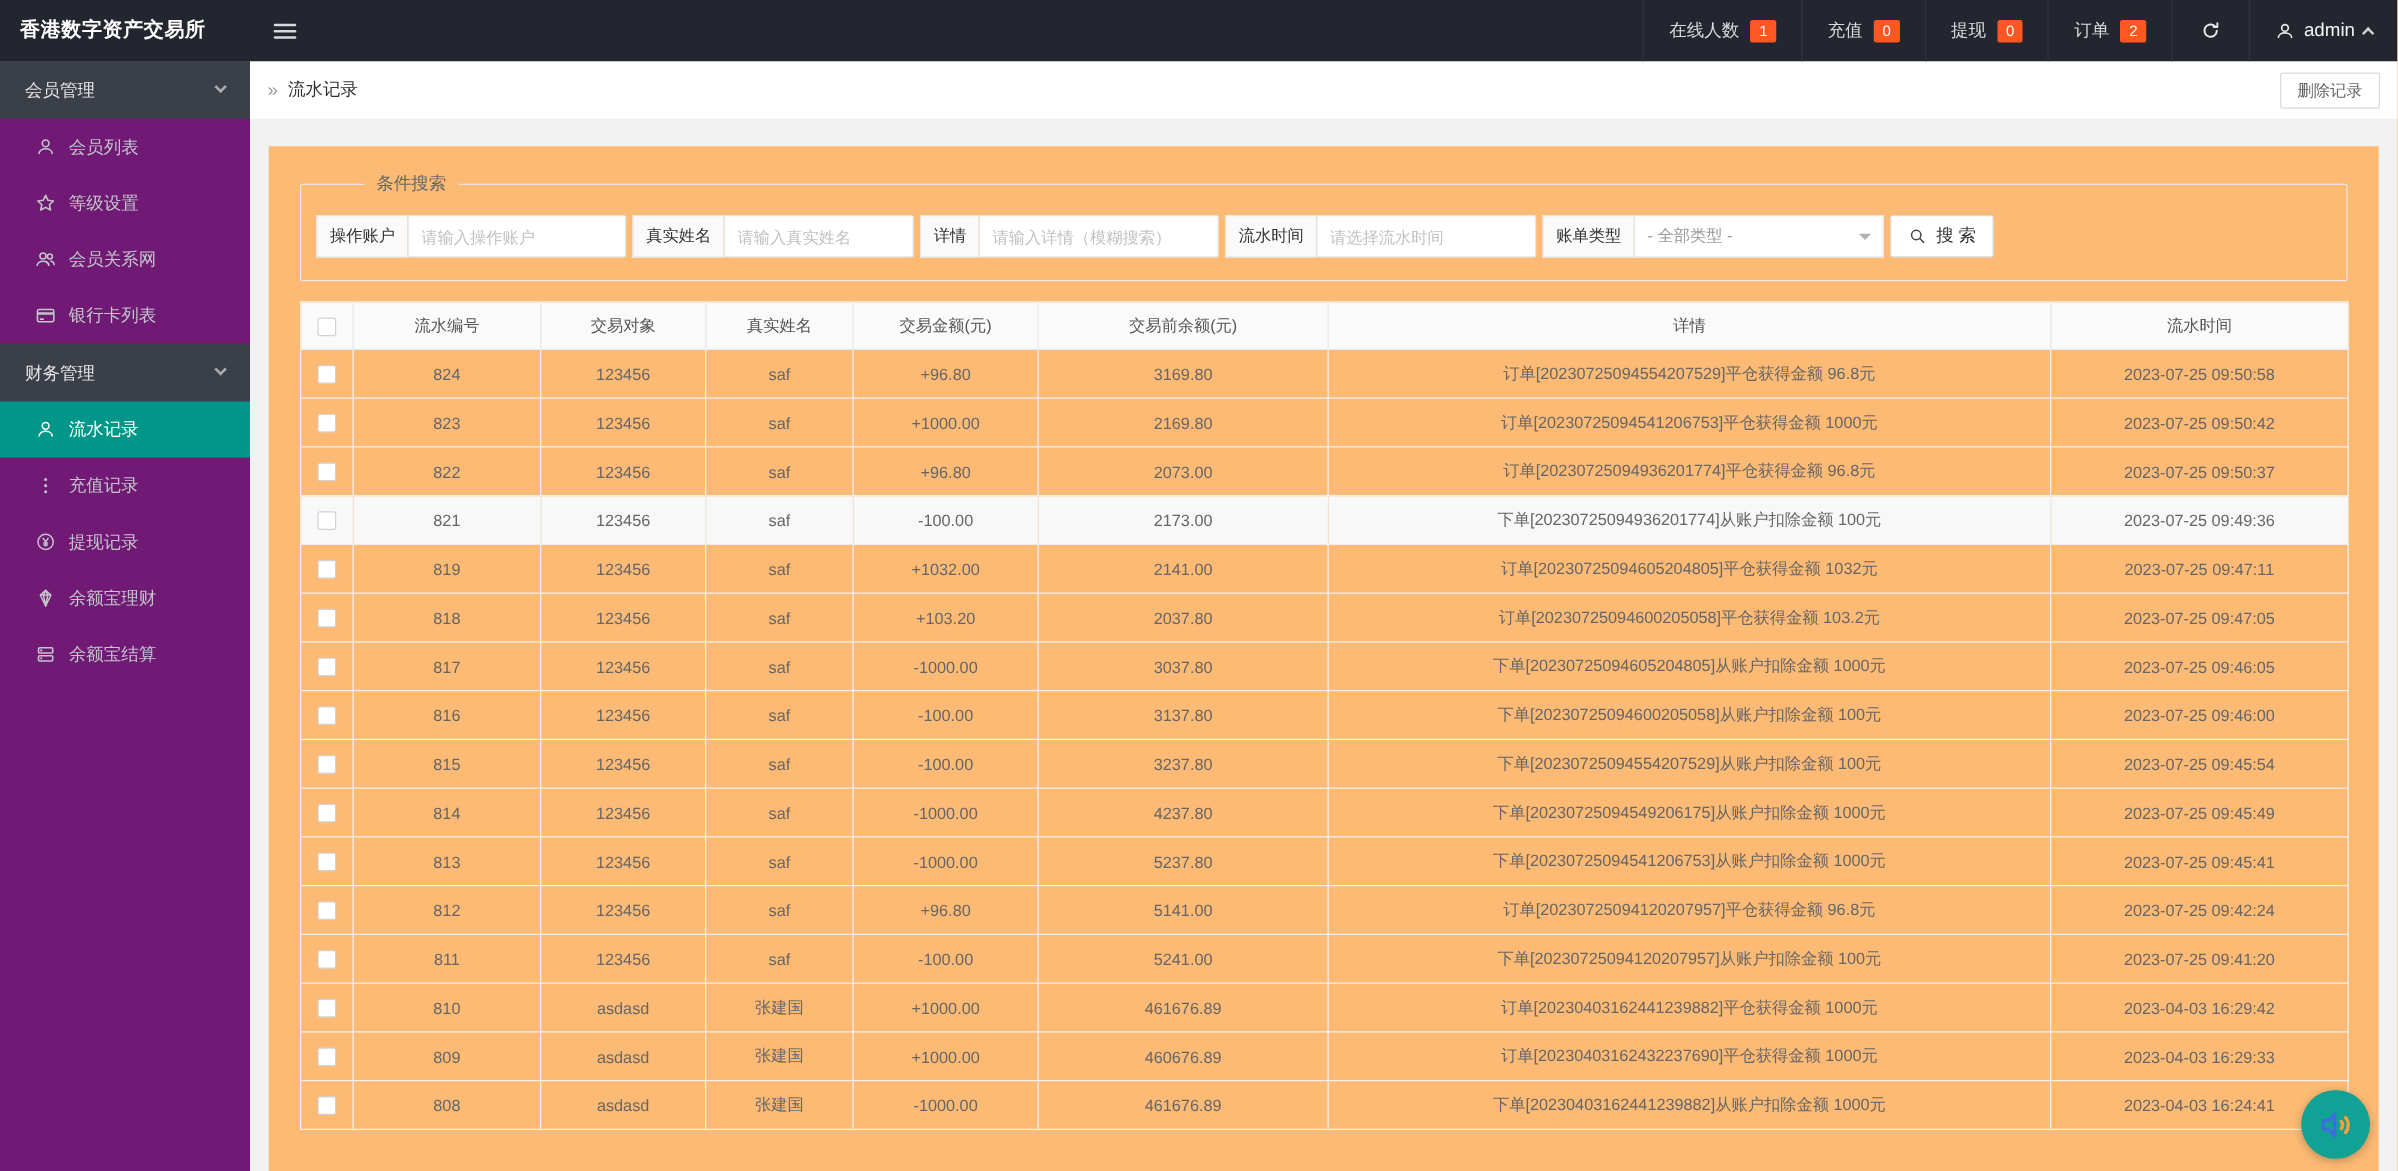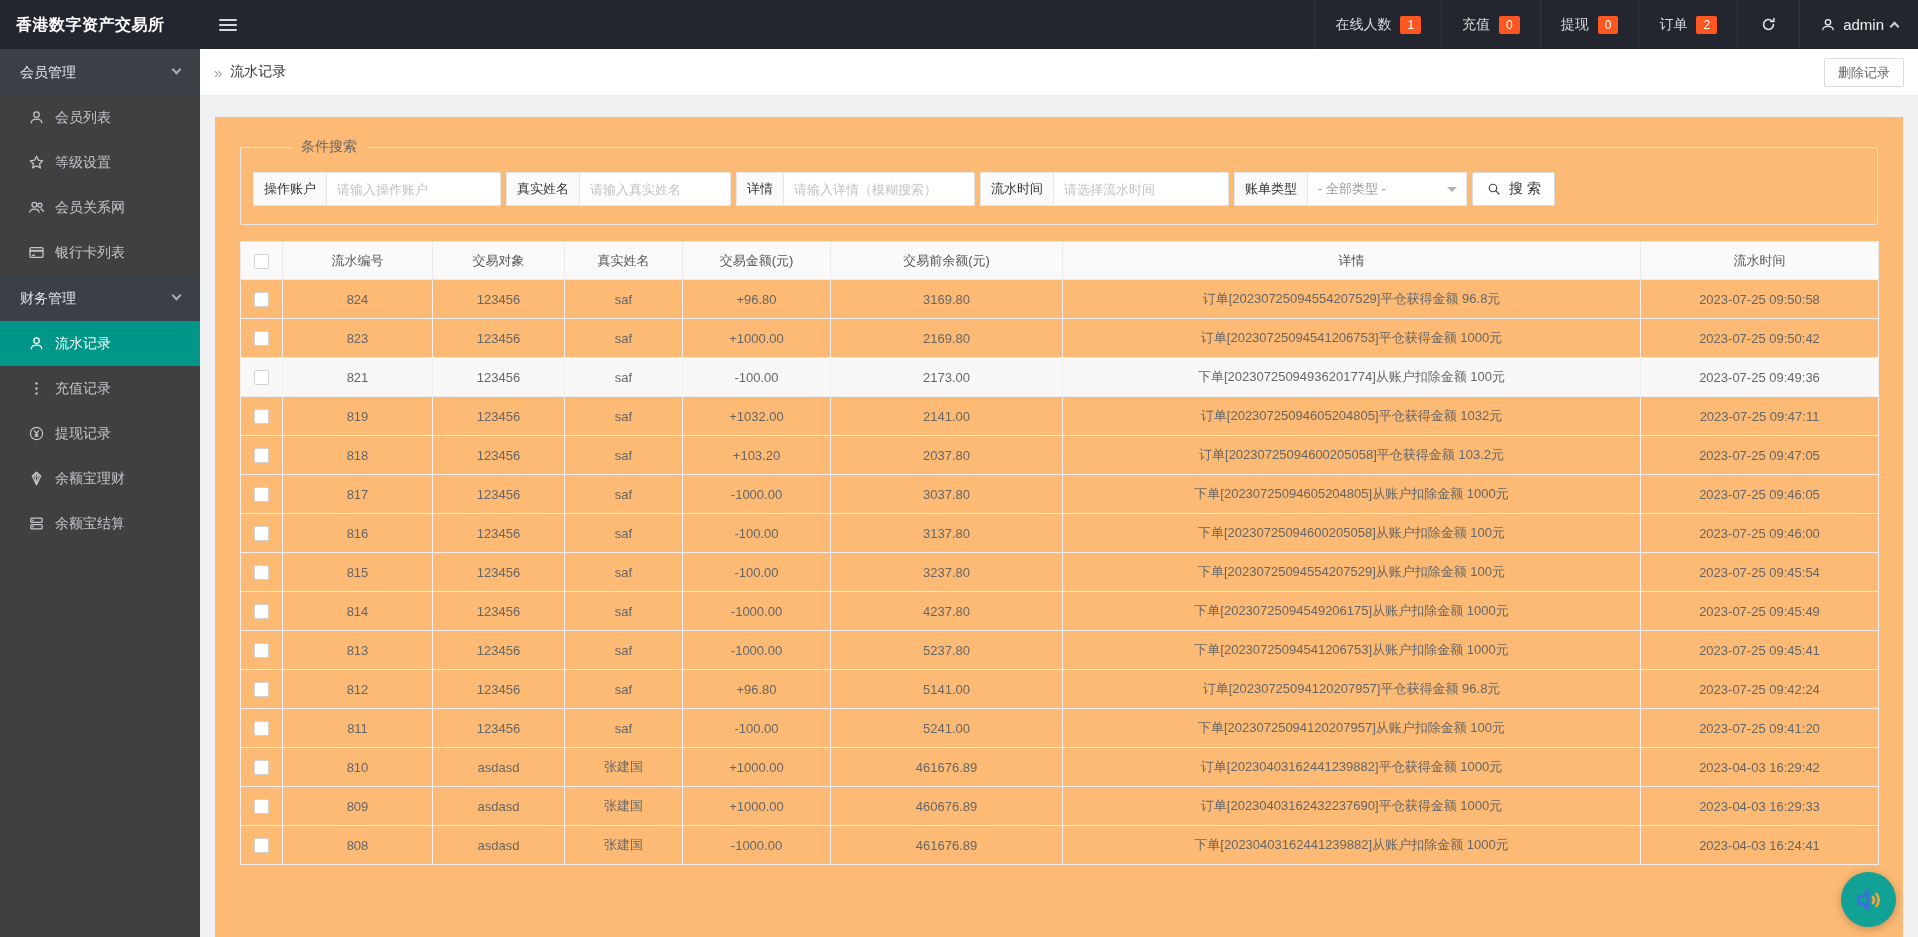--- a/index.html
+++ b/index.html
@@ -18,21 +18,21 @@
   .topmenu { display:flex; align-items:stretch; }
   .nav-item { padding:0 24px; line-height:49px; font-size:15px; color:#c9cbd1; cursor:pointer; white-space:nowrap; }
   .nav-item.active { background:#009688; color:#fff; }
   .top-right { margin-left:auto; display:flex; align-items:stretch; }
   .stat { display:flex; align-items:center; padding:0 20px; color:#d9dadd; font-size:14px; border-left:1px solid #31343d; cursor:pointer; white-space:nowrap; }
   .badge { margin-left:9px; background:#ff5722; color:#fff; font-size:12px; line-height:18px; padding:0 7px; border-radius:2px; }
   .refresh-box { display:flex; align-items:center; padding:0 22px; border-left:1px solid #31343d; cursor:pointer; }
   .userbox { display:flex; align-items:center; gap:7px; padding:0 20px; border-left:1px solid #31343d; color:#f2f2f2; font-size:15px; cursor:pointer; }
   .chev-up { width:7px; height:7px; border-left:2px solid #cfcfcf; border-top:2px solid #cfcfcf; transform:rotate(45deg); margin-top:4px; }
   
-  .sidebar { position:absolute; top:49px; left:0; bottom:0; width:200px; background:#404040; z-index:5; }
+  .sidebar { position:absolute; top:49px; left:0; bottom:0; width:200px; background:#701a75; z-index:5; }
   .group-header { height:46px; line-height:46px; padding-left:20px; background:#3b3f48; color:#e4e5e7; font-size:14px; position:relative; cursor:pointer; }
   .group-header .chev-down { position:absolute; right:20px; top:17px; width:7px; height:7px; border-left:2px solid #a9abb1; border-bottom:2px solid #a9abb1; transform:rotate(-45deg); }
   .side-item { height:45px; display:flex; align-items:center; gap:10px; padding-left:28px; color:#c3c5cb; font-size:14px; cursor:pointer; }
   .side-item svg { width:17px; height:17px; flex:none; }
   .side-item.active { background:#009688; color:#fff; }
   
   .crumb-bar { position:absolute; left:200px; top:49px; right:0; height:46px; background:#fff; z-index:4; }
   .crumb { display:flex; align-items:center; gap:8px; padding-left:14px; height:100%; font-size:14px; color:#333; }
   .crumb .arrows { color:#9a9a9a; font-size:15px; }
   .del-btn { position:absolute; right:14px; top:9px; height:29px; padding:0 13px; background:#fff; border:1px solid #dcdcdc; border-radius:2px; font-size:13px; color:#666; cursor:pointer; font-family:inherit; }
@@ -223,21 +223,21 @@
         <div class="sgroup">
           <span class="slabel">详情</span>
           <input class="sinput" type="text" placeholder="请输入详情（模糊搜索）" style="width: 192px;">
         </div>
         <div class="sgroup">
           <span class="slabel">流水时间</span>
           <input class="sinput" type="text" placeholder="请选择流水时间" style="width: 176px;">
         </div>
         <div class="sgroup">
           <span class="slabel">账单类型</span>
-          <div class="sselect" style="width: 160px;"><span>- 全部类型 -</span><span class="caret-down"></span></div>
+          <div class="sselect" style="width: 200px;"><span>- 全部类型 -</span><span class="caret-down"></span></div>
         </div>
         <button class="search-btn">
           <span style="display: inline-flex; width: 16px; height: 16px;">
             <svg viewBox="0 0 24 24" fill="none" stroke="#444" stroke-width="1.8">
               <circle cx="10.5" cy="10.5" r="5.6"></circle>
               <path d="M14.8 14.8L19.5 19.5" stroke-linecap="round"></path>
             </svg>
           </span>
           <span>搜 索</span>
         </button>
@@ -281,20 +281,30 @@
         <tr>
           <td><span class="cb"></span></td>
           <td>823</td>
           <td>123456</td>
           <td>saf</td>
           <td class="pos">+1000.00</td>
           <td>2169.80</td>
           <td class="detail">订单[20230725094541206753]平仓获得金额 1000元</td>
           <td>2023-07-25 09:50:42</td>
         </tr>
+        <tr>
+          <td><span class="cb"></span></td>
+          <td>822</td>
+          <td>123456</td>
+          <td>saf</td>
+          <td class="pos">+96.80</td>
+          <td>2073.00</td>
+          <td class="detail">订单[20230725094936201774]平仓获得金额 96.8元</td>
+          <td>2023-07-25 09:50:37</td>
+        </tr>
         <tr class="hl">
           <td><span class="cb"></span></td>
           <td>821</td>
           <td>123456</td>
           <td>saf</td>
           <td class="neg">-100.00</td>
           <td>2173.00</td>
           <td class="detail">下单[20230725094936201774]从账户扣除金额 100元</td>
           <td>2023-07-25 09:49:36</td>
         </tr>

